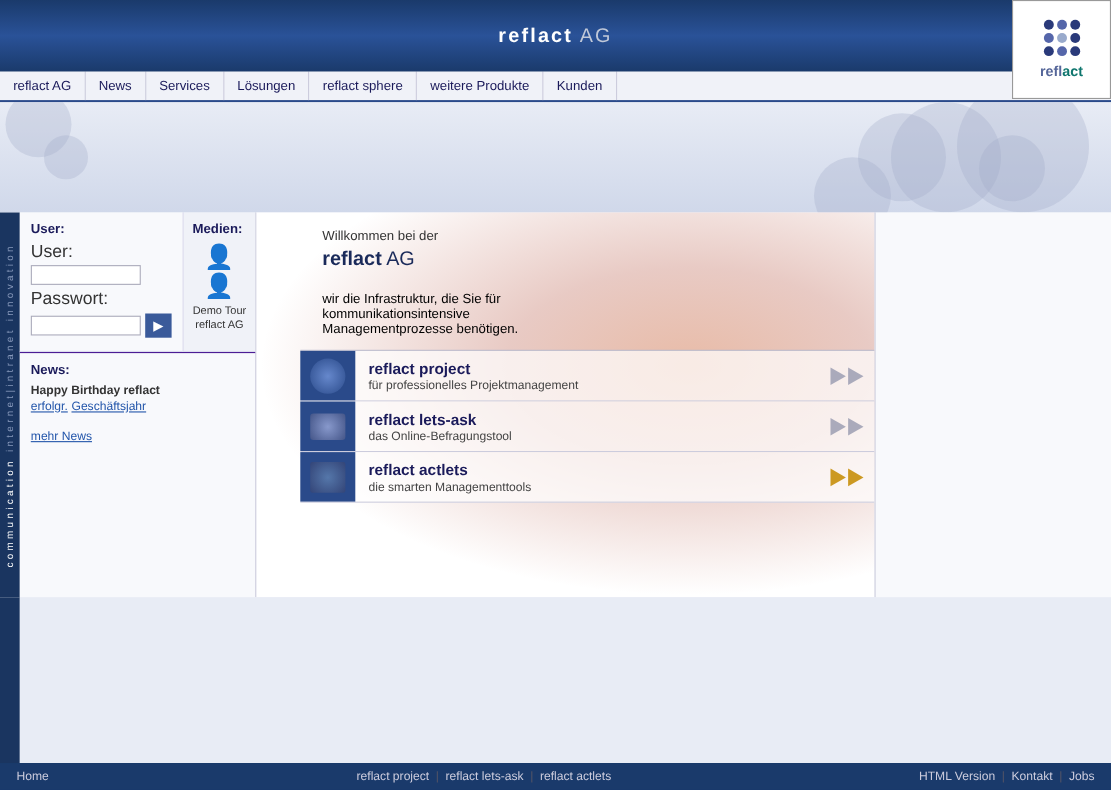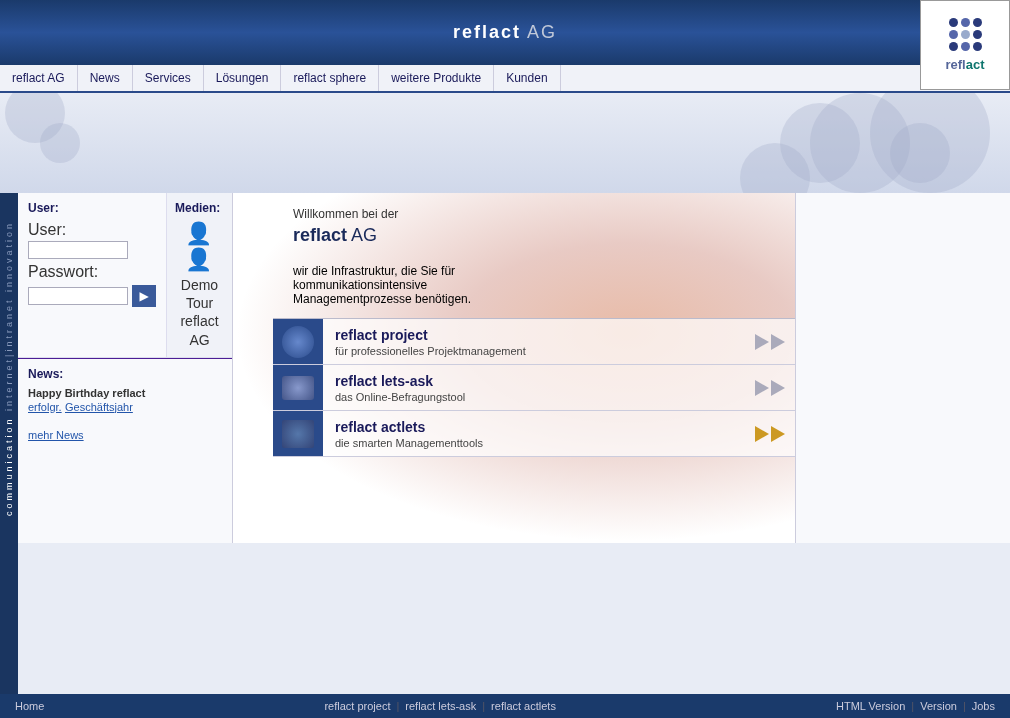--- a/index.html
+++ b/index.html
@@ -140,21 +140,21 @@
       background: #3a5a9a;
       border: none;
       cursor: pointer;
       display: flex;
       align-items: center;
       justify-content: center;
       color: #fff;
       font-size: 12px;
     }
     .demo-text {
-      font-size: 14px;
+      font-size: 10px;
       color: #333;
       line-height: 1.3;
     }
     .news-section {
       padding: 8px 10px;
       border-top: 1px solid #4c1d95;
     }
     .news-title {
       font-weight: bold;
       font-size: 12px;
@@ -526,17 +526,17 @@
   <div class="footer-links">
     <a href="#">reflact project</a>
     <span class="footer-sep">|</span>
     <a href="#">reflact lets-ask</a>
     <span class="footer-sep">|</span>
     <a href="#">reflact actlets</a>
   </div>
   <div class="footer-links">
     <a href="#">HTML Version</a>
     <span class="footer-sep">|</span>
-    <a href="#">Version</a>
+    <a href="#">Kontakt</a>
     <span class="footer-sep">|</span>
     <a href="#">Jobs</a>
   </div>
 </div>
 
 </body></html>

